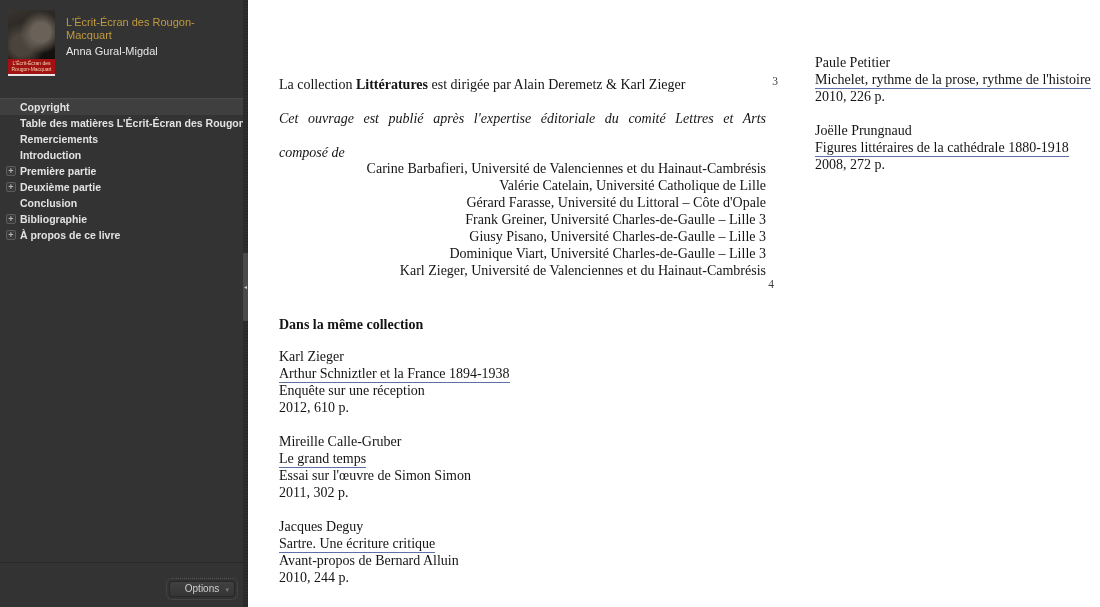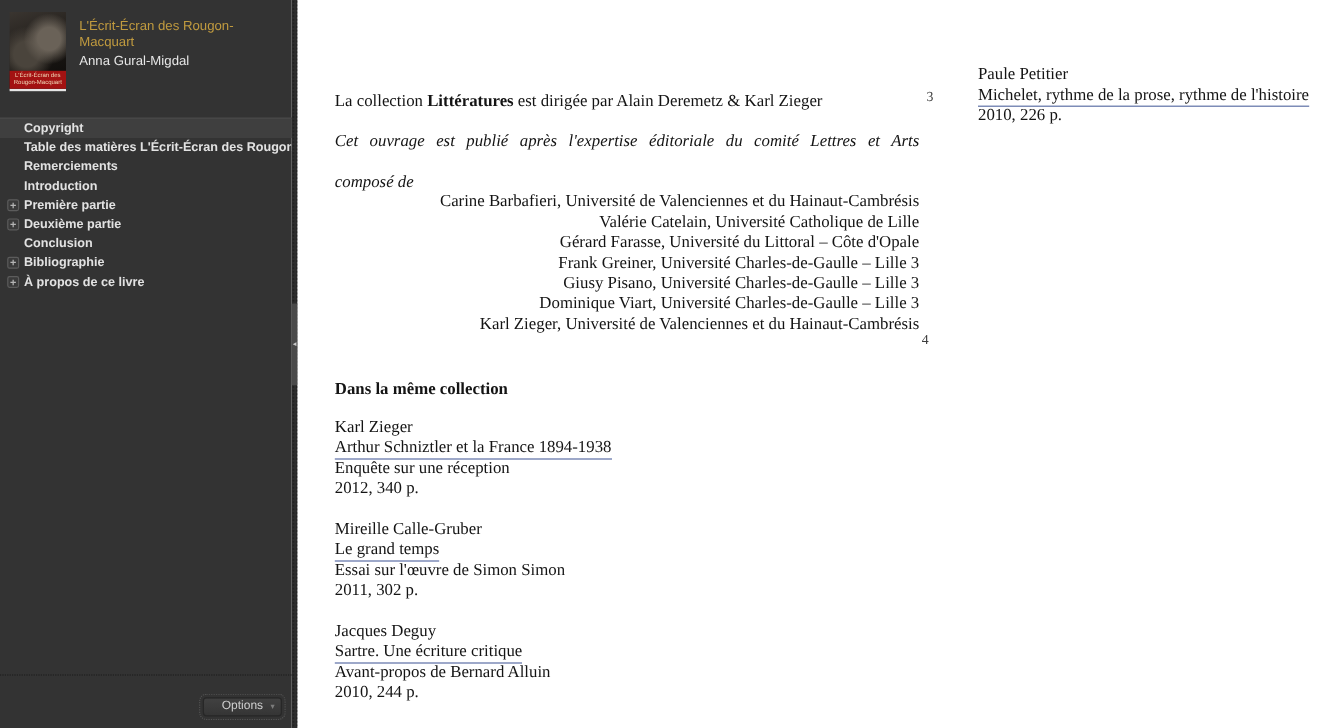--- a/index.html
+++ b/index.html
@@ -183,21 +183,21 @@
       <div>Dominique Viart, Université Charles-de-Gaulle – Lille 3</div>
       <div>Karl Zieger, Université de Valenciennes et du Hainaut-Cambrésis</div>
     </div>
 
     <div class="section-heading">Dans la même collection</div>
 
     <div class="book book-0">
       <div>Karl Zieger</div>
       <div class="book-title"><span class="u">Arthur Schniztler et la France 1894-1938</span></div>
       <div>Enquête sur une réception</div>
-      <div>2012, 340 p.</div>
+      <div>2012, 610 p.</div>
     </div>
 
     <div class="book book-1">
       <div>Mireille Calle-Gruber</div>
       <div class="book-title"><span class="u">Le grand temps</span></div>
       <div>Essai sur l'œuvre de Simon Simon</div>
       <div>2011, 302 p.</div>
     </div>
 
     <div class="book book-2">
@@ -210,15 +210,20 @@
 
   <div class="pagenum pagenum-3">3</div>
   <div class="pagenum pagenum-4">4</div>
 
   <div class="page-right">
     <div class="rbook">
       <div>Paule Petitier</div>
       <div class="book-title"><span class="u">Michelet, rythme de la prose, rythme de l'histoire</span></div>
       <div>2010, 226 p.</div>
     </div>
+    <div class="rbook">
+      <div>Joëlle Prungnaud</div>
+      <div class="book-title"><span class="u">Figures littéraires de la cathédrale 1880-1918</span></div>
+      <div>2008, 272 p.</div>
+    </div>
   </div>
 
 </div>
 
 </body></html>

